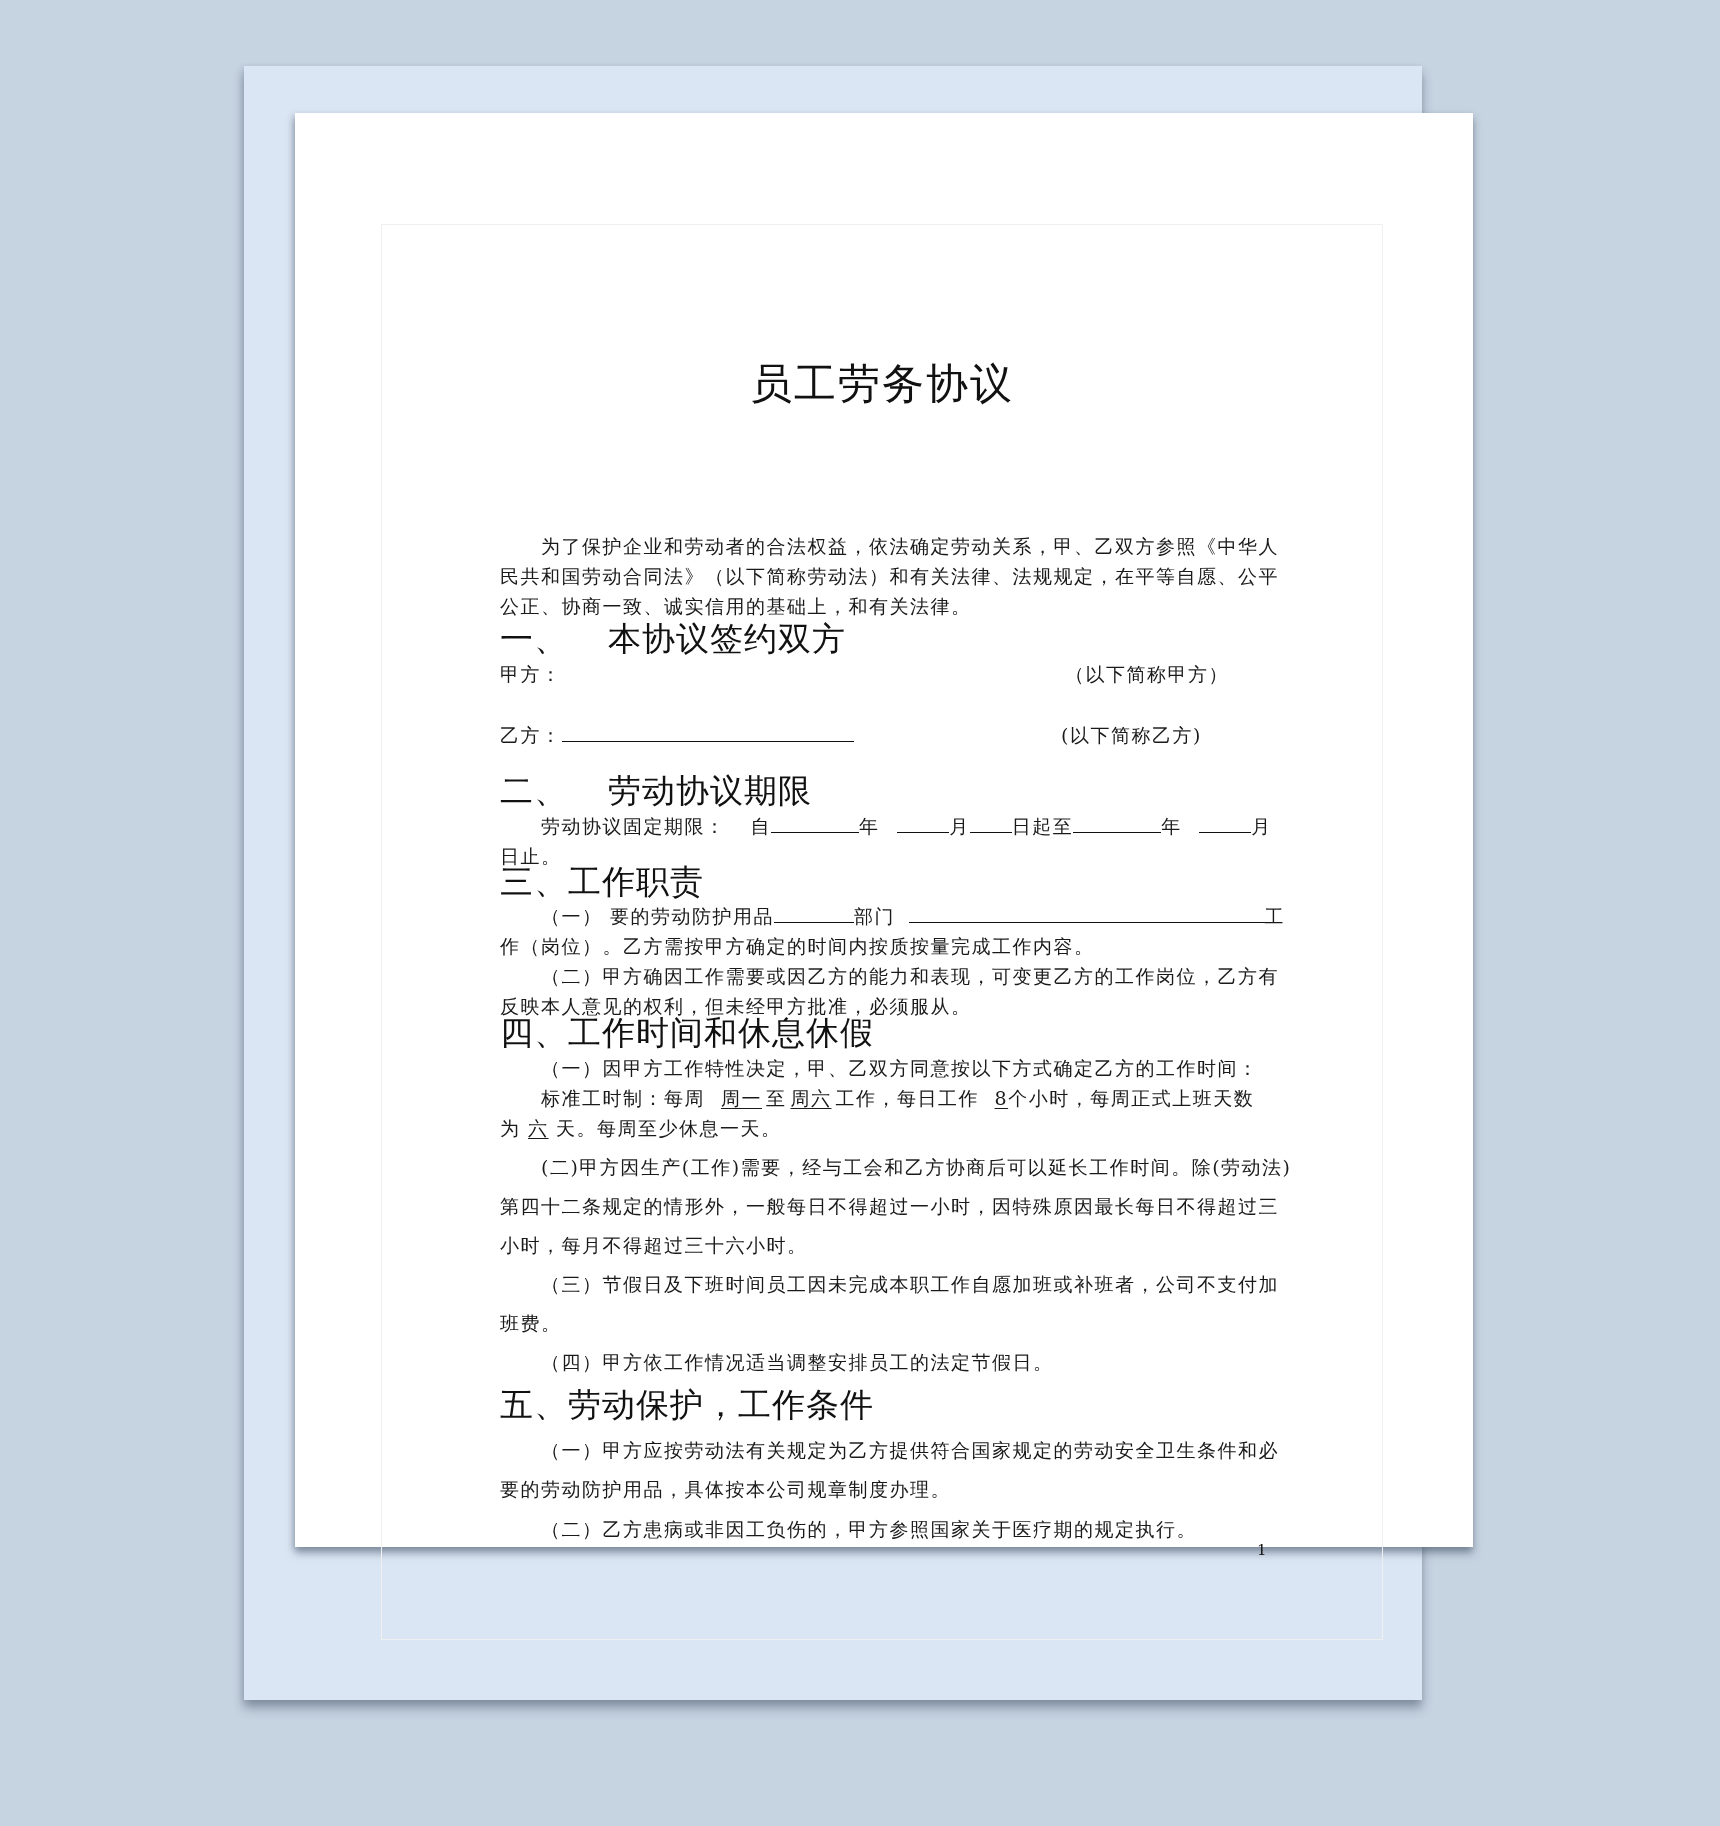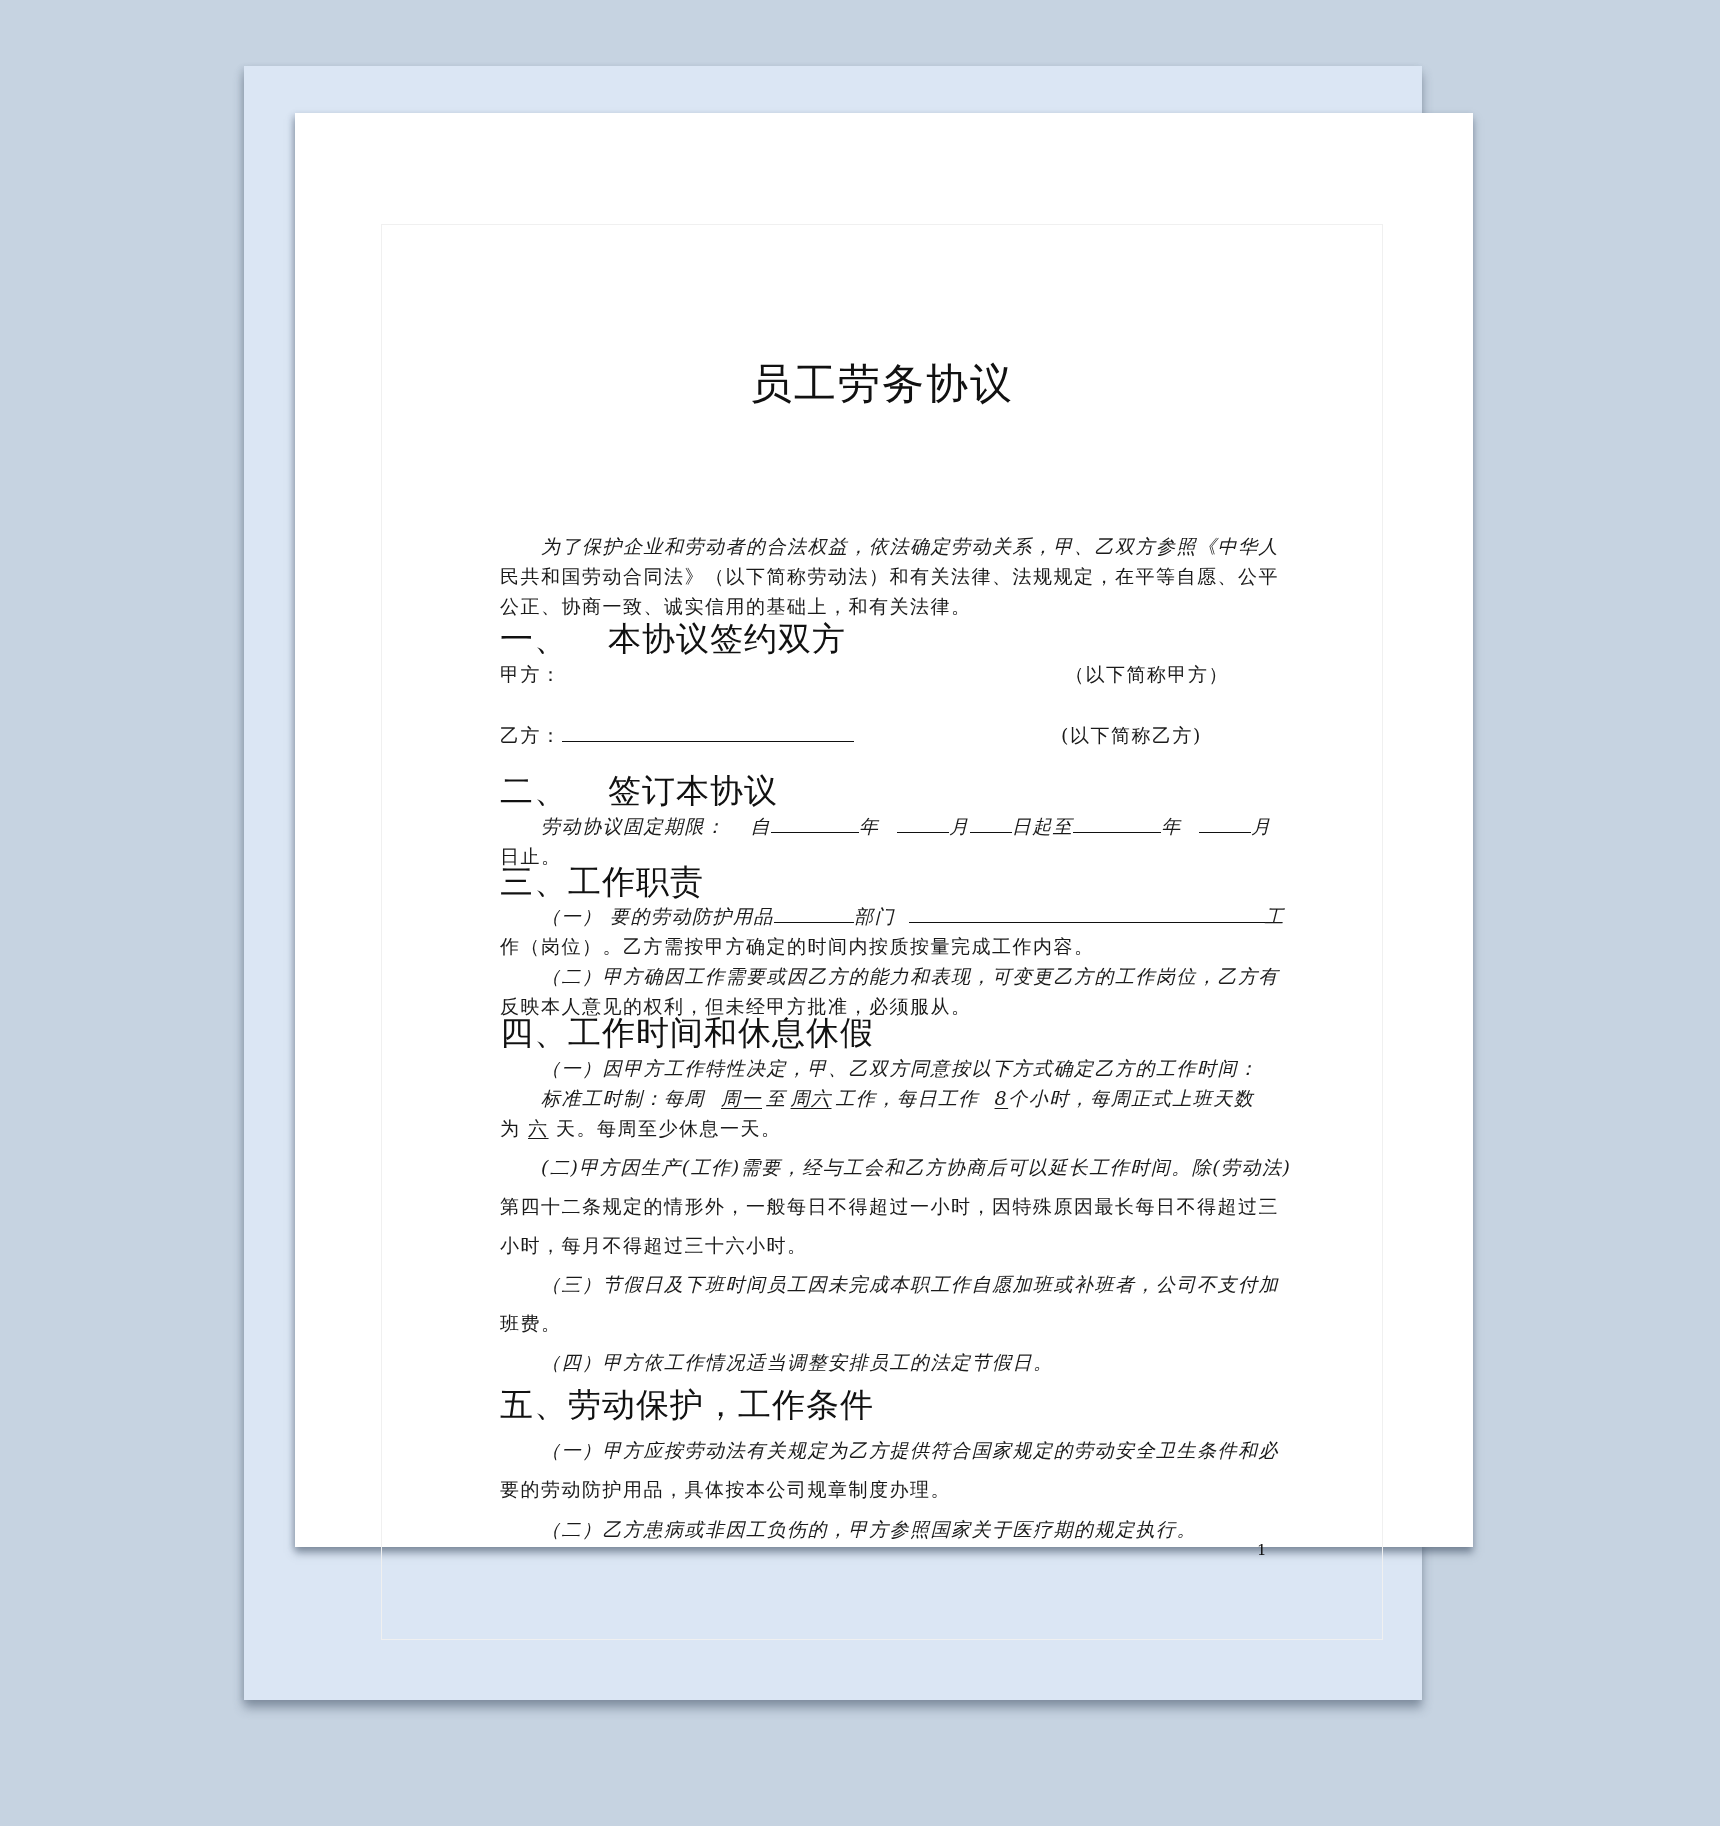--- a/index.html
+++ b/index.html
@@ -25,21 +25,21 @@
   }
   .content {
     position:absolute; left:205px; top:0; width:764px;
     font-size:19px; line-height:30px;
   }
   .title {
     position:absolute; left:0; top:246px; width:764px; text-align:center;
     font-size:42px; line-height:50px; letter-spacing:2px; font-weight:normal; color:#111;
   }
   .line { position:absolute; left:0; white-space:nowrap; letter-spacing:1.5px; }
-  .indent { padding-left:41px;font-style:italic; }
+  .indent { padding-left:41px; }
   .h2 { font-size:33px; line-height:32px; letter-spacing:1px; color:#111; }
   .u { display:inline-block; border-bottom:1.5px solid #111; height:18px; vertical-align:baseline; }
   .ul-text { text-decoration:underline; text-underline-offset:3px; }
   .right { position:absolute; white-space:nowrap; letter-spacing:1.5px; }
   .pagenum { position:absolute; left:962px; top:1428px; font-size:15px; color:#111; }
 </style>
 </head>
 <body>
 
 <div class="back-page"></div>
@@ -59,21 +59,21 @@
     </div>
     <div class="line" style="top:546px;">甲方：</div>
     <div class="right" style="top:546px; left:565px;">（以下简称甲方）</div>
 
     <div class="line" style="top:607px;">
       <span>乙方：</span><span class="u" style="width:292px;"></span>
     </div>
     <div class="right" style="top:607px; left:561px;">(以下简称乙方)</div>
 
     <div class="line h2" style="top:662px;">
-      <span>二、</span><span style="display:inline-block;width:40px;"></span><span>签订本协议</span>
+      <span>二、</span><span style="display:inline-block;width:40px;"></span><span>劳动协议期限</span>
     </div>
     <div class="line indent" style="top:698px;">
       <span>劳动协议固定期限：</span>
       <span style="display:inline-block;width:10px;"></span>
       <span>自</span><span class="u" style="width:88px;"></span><span>年</span>
       <span class="u" style="width:52px;margin-left:10px;"></span><span>月</span><span class="u" style="width:42px;"></span><span>日起至</span><span class="u" style="width:88px;"></span><span>年</span>
       <span class="u" style="width:52px;margin-left:10px;"></span><span>月</span>
     </div>
     <div class="line" style="top:728px;">日止。</div>
 

